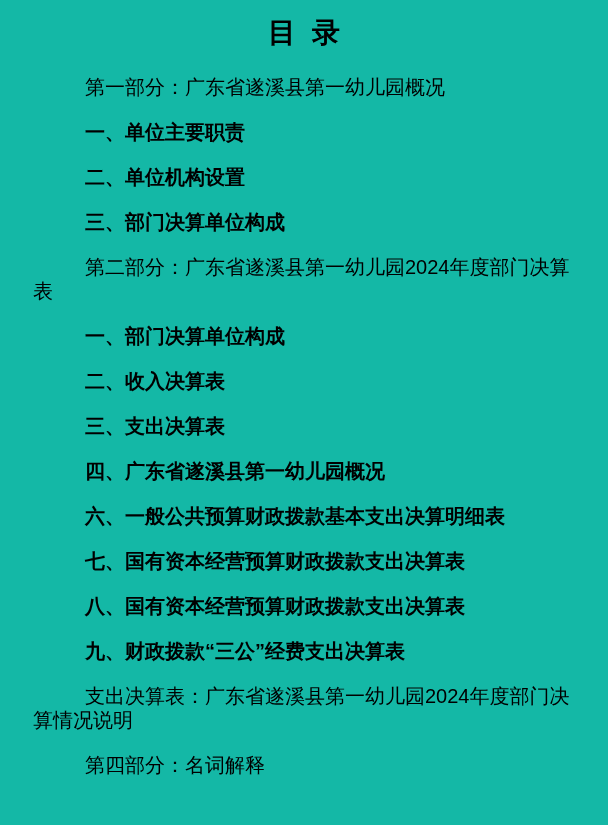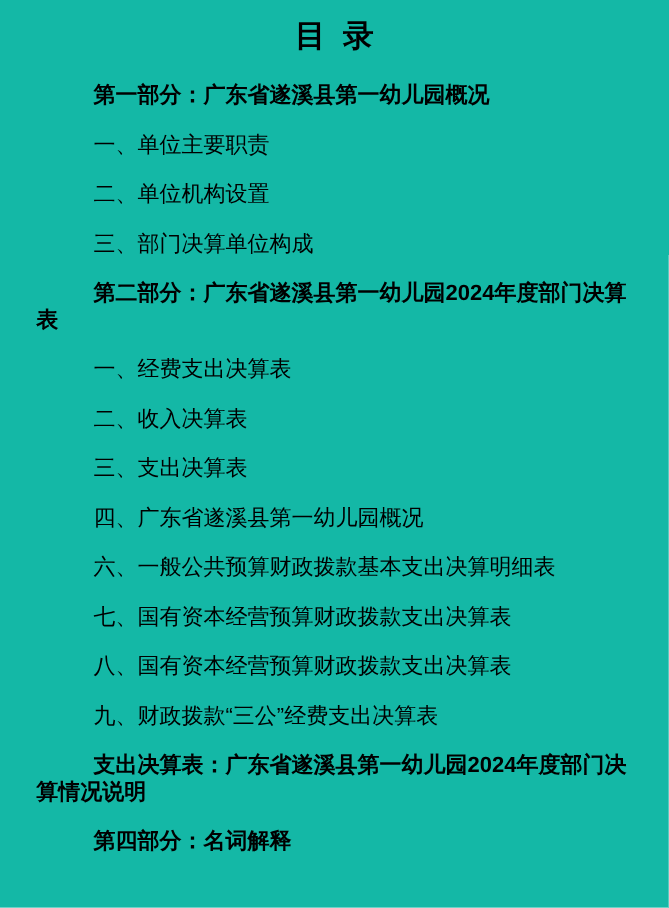--- a/index.html
+++ b/index.html
@@ -29,41 +29,41 @@
     font-weight: bold;
     text-align: center;
     word-spacing: 8px;
     color: #000000;
   }
   .entry {
     margin: 0 0 21px 0;
     font-size: 20px;
     line-height: 24px;
     text-indent: 52px;
-    font-weight: normal;
+    font-weight: bold;
     color: #000000;
     word-break: break-word;
   }
   .sec {
-    font-weight: bold;
+    font-weight: normal;
   }
 </style>
 </head>
 <body>
 
 <div class="doc">
   <h1 class="title">目 录</h1>
 
   <p class="entry sec">第一部分：广东省遂溪县第一幼儿园概况</p>
   <p class="entry">一、单位主要职责</p>
   <p class="entry">二、单位机构设置</p>
   <p class="entry">三、部门决算单位构成</p>
 
   <p class="entry sec">第二部分：广东省遂溪县第一幼儿园2024年度部门决算表</p>
-  <p class="entry">一、经费支出决算表</p>
+  <p class="entry">一、部门决算单位构成</p>
   <p class="entry">二、收入决算表</p>
   <p class="entry">三、支出决算表</p>
   <p class="entry">四、广东省遂溪县第一幼儿园概况</p>
   <p class="entry">六、一般公共预算财政拨款基本支出决算明细表</p>
   <p class="entry">七、国有资本经营预算财政拨款支出决算表</p>
   <p class="entry">八、国有资本经营预算财政拨款支出决算表</p>
   <p class="entry">九、财政拨款“三公”经费支出决算表</p>
 
   <p class="entry sec">支出决算表：广东省遂溪县第一幼儿园2024年度部门决算情况说明</p>
   <p class="entry sec">第四部分：名词解释</p>

